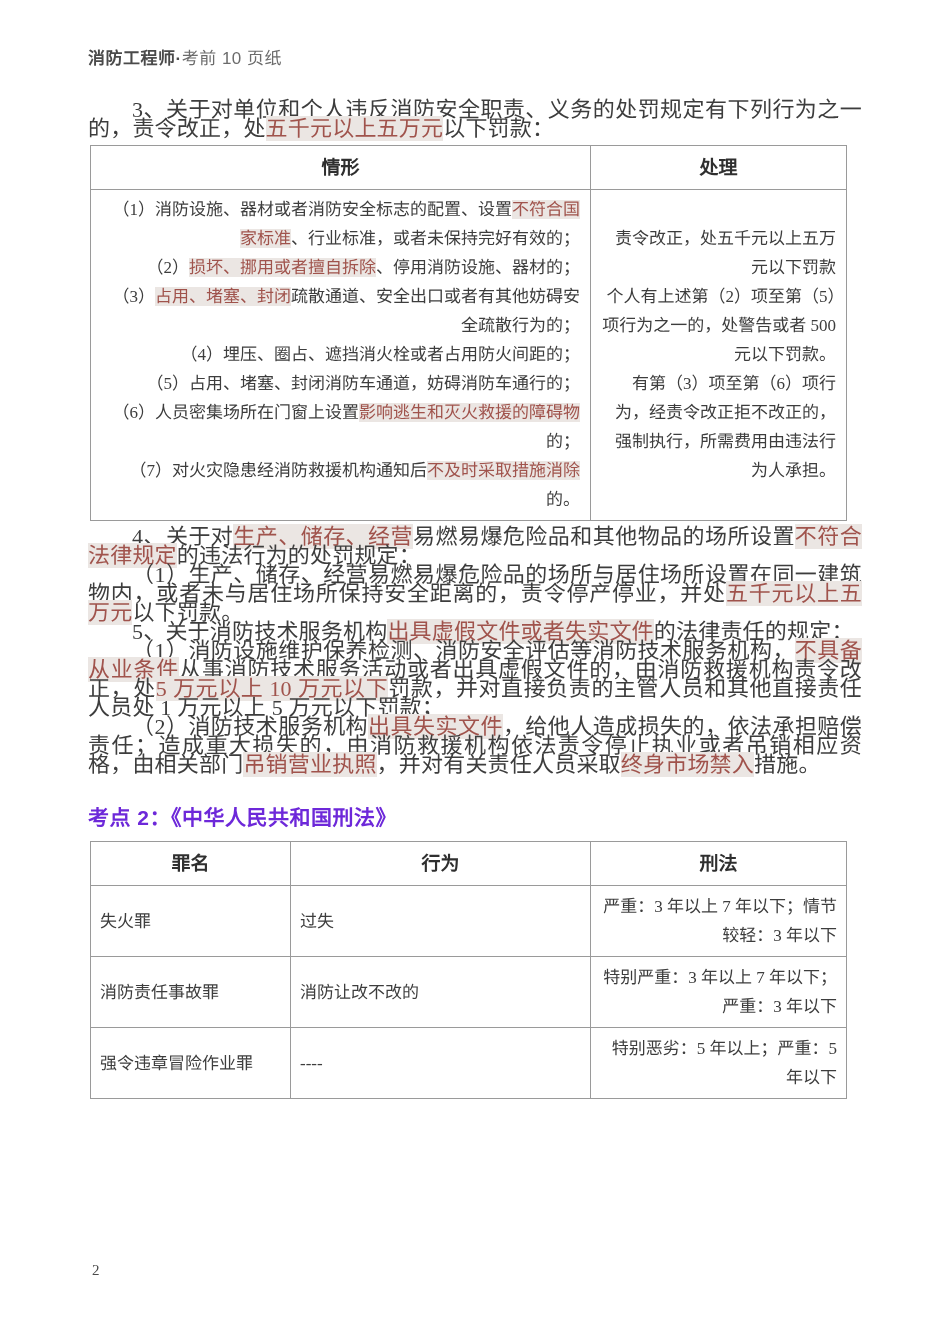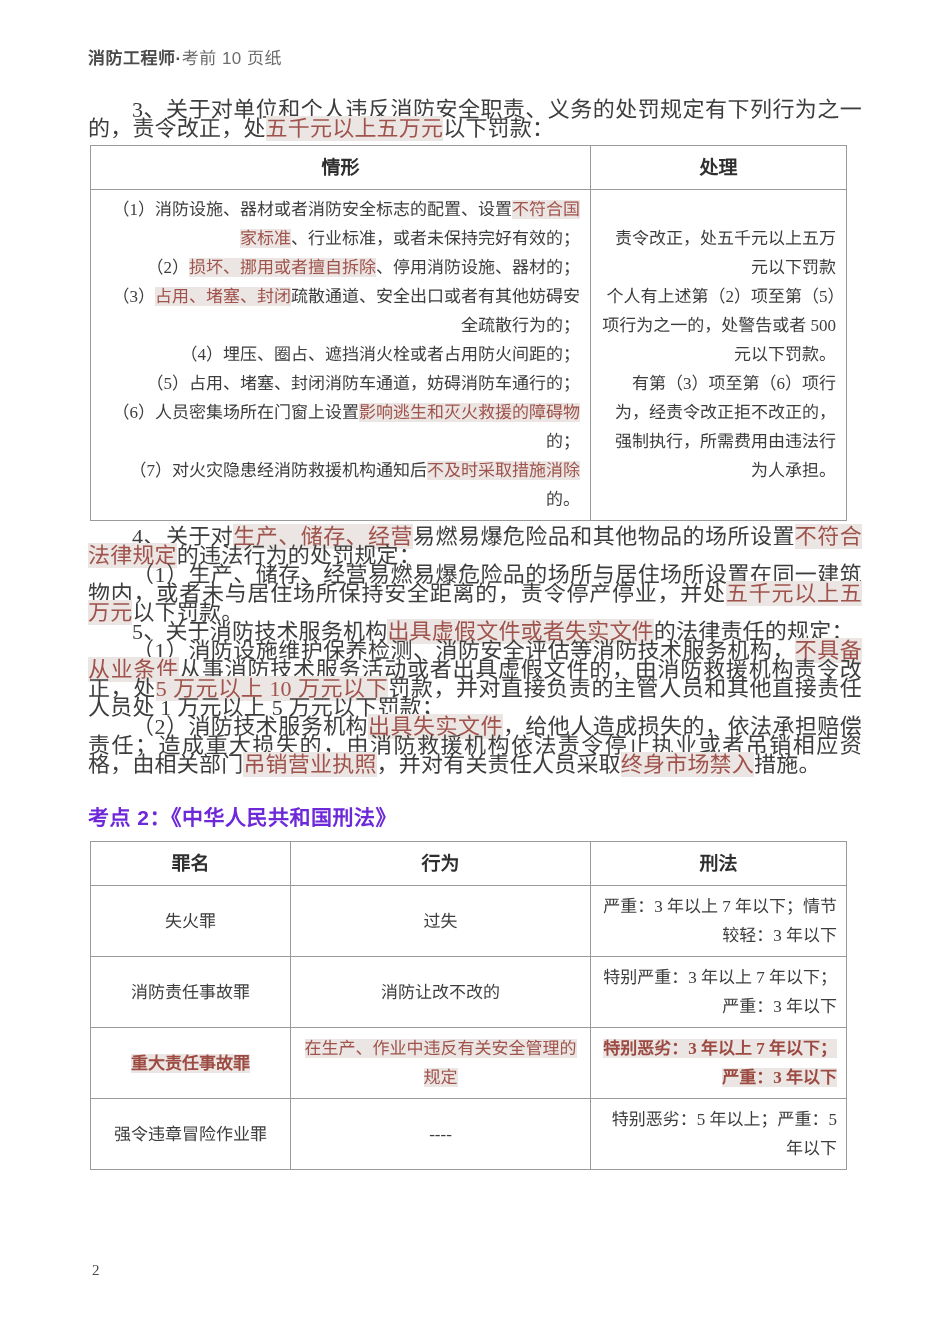--- a/index.html
+++ b/index.html
@@ -92,21 +92,21 @@
   }
   table.doc-table th {
     text-align: center;
     font-family: "Liberation Sans", "DejaVu Sans", sans-serif;
     font-weight: bold;
     font-size: 19px;
     padding: 7px 9px;
     color: #2f2f2f;
   }
   td.cell-left   { text-align: right; }
-  td.cell-center { text-align: center; }
+  td.cell-center { text-align: left; }
 
   
   .t1 col.c1 { width: 500px; }
   .t1 col.c2 { width: 256px; }
 
   
   .t2 col.c1 { width: 200px; }
   .t2 col.c2 { width: 300px; }
   .t2 col.c3 { width: 256px; }
 
@@ -210,28 +210,20 @@
           <td class="cell-center">失火罪</td>
           <td class="cell-center">过失</td>
           <td class="cell-left">严重：3 年以上 7 年以下；情节较轻：3 年以下</td>
         </tr>
         <tr>
           <td class="cell-center">消防责任事故罪</td>
           <td class="cell-center">消防让改不改的</td>
           <td class="cell-left">特别严重：3 年以上 7 年以下；严重：3 年以下</td>
         </tr>
         <tr>
-          <td class="cell-center"><span class="hl-b">重大责任事故罪</span></td>
-          <td class="cell-center"><span class="hl">在生产、作业中违反有关安全管理的规定</span></td>
-          <td class="cell-left">
-              <div><span class="hl-b">特别恶劣：3 年以上 7 年以下；</span></div>
-              <div><span class="hl-b">严重：3 年以下</span></div>
-            </td>
-        </tr>
-        <tr>
           <td class="cell-center">强令违章冒险作业罪</td>
           <td class="cell-center">----</td>
           <td class="cell-left">特别恶劣：5 年以上；严重：5 年以下</td>
         </tr>
       </tbody>
     </table>
 
   </div>
 
   <div class="page-number">2</div>

